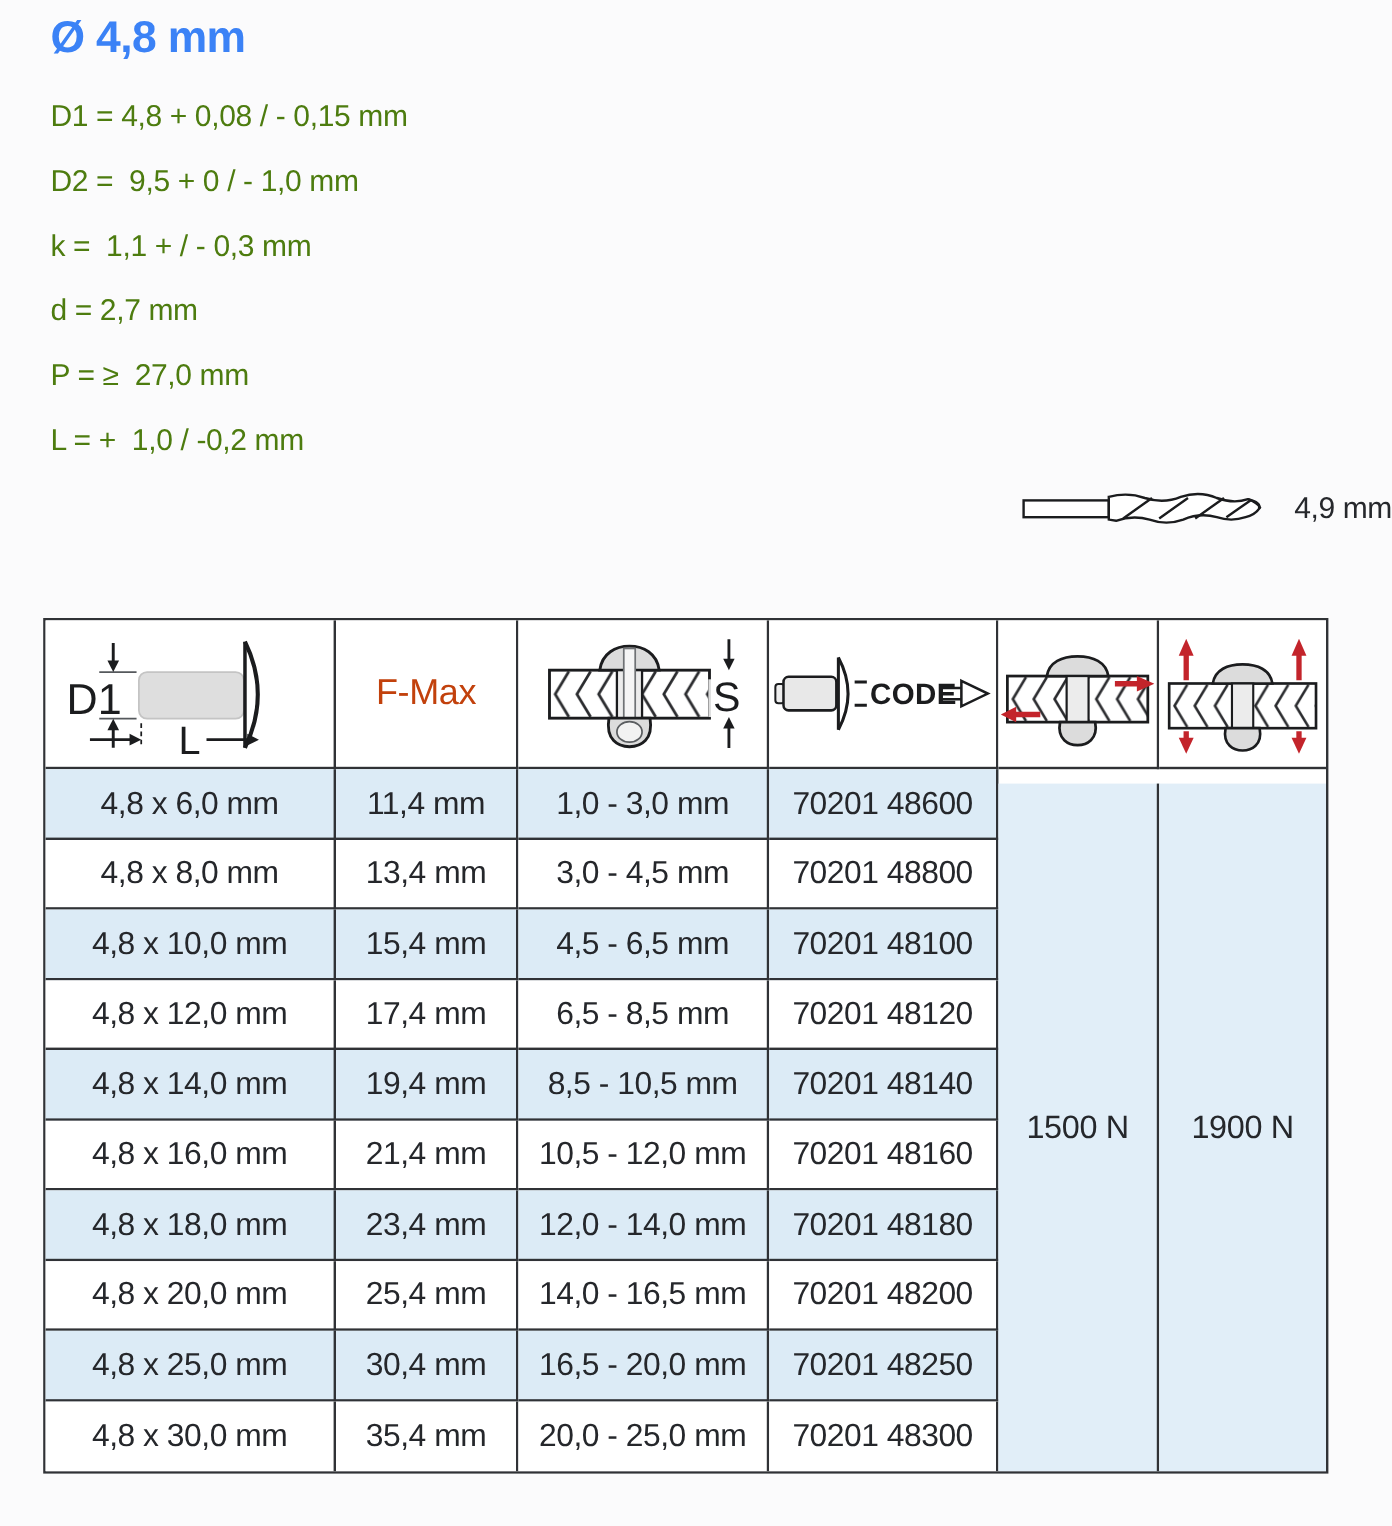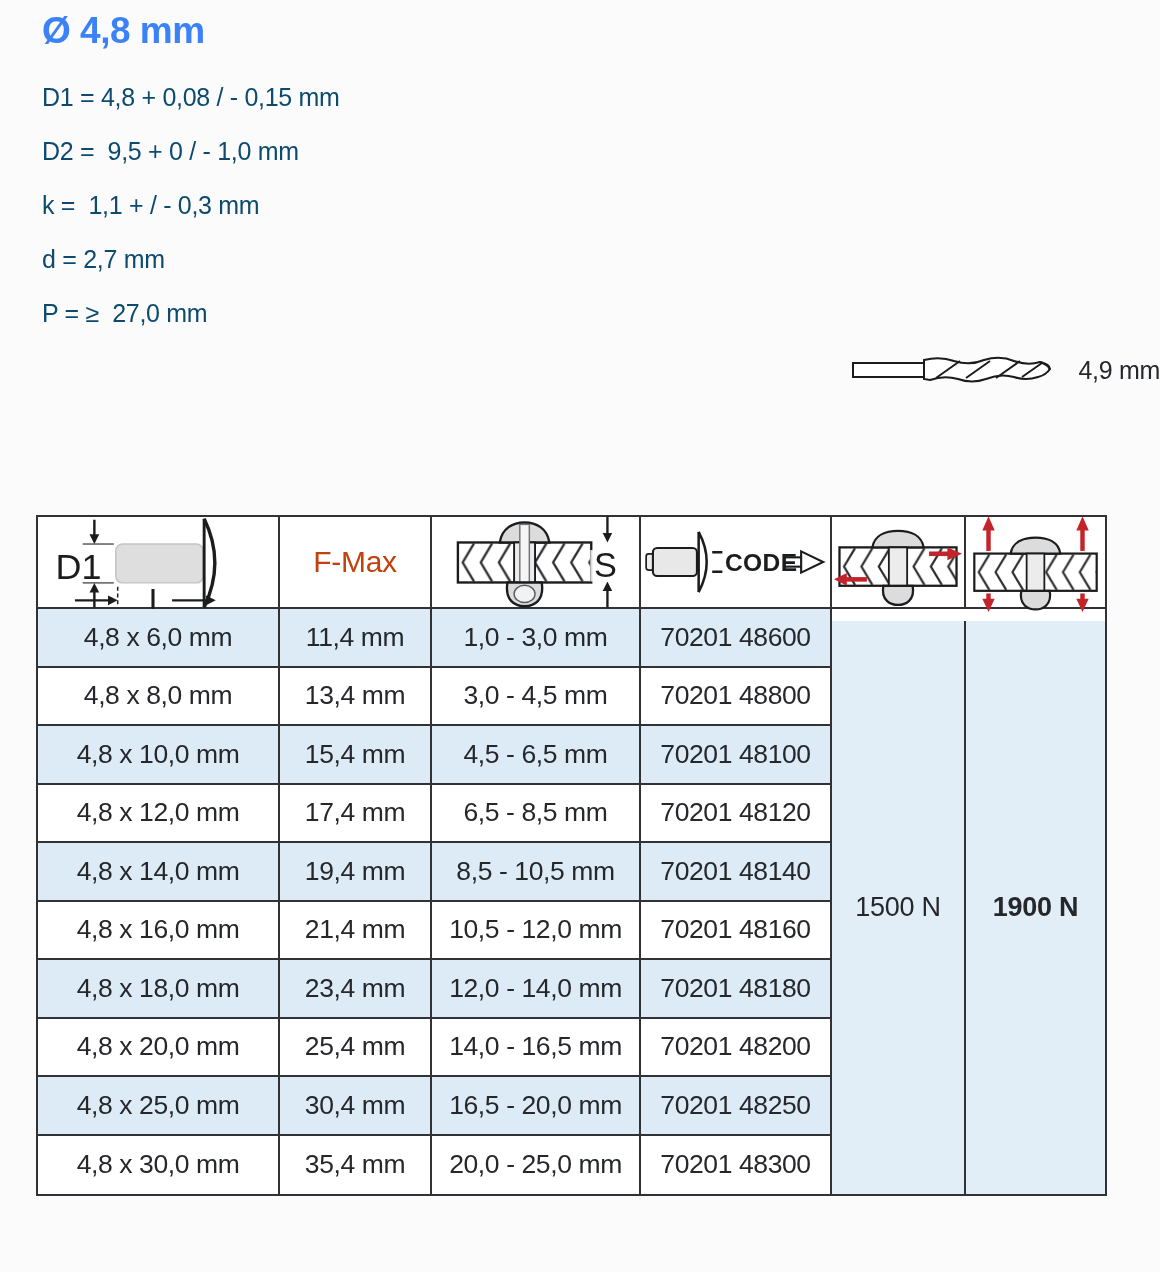--- a/index.html
+++ b/index.html
@@ -7,31 +7,31 @@
     width:1160px;height:1272px;background:#fbfbfc;position:relative;
     font-family:"Liberation Sans", sans-serif;color:#26282c;overflow:hidden;
     box-sizing:border-box;
   }
   
   .head-block{padding:10px 0 0 42px;}
   .page-title{
     font-size:37px;font-weight:bold;letter-spacing:-0.5px;margin:0 0 18px 0;color:#3b82f6;
   }
   .spec-line{
-    font-size:25px;line-height:54px;height:54px;white-space:pre;letter-spacing:-0.3px;color:#0c4a6e;
+    font-size:25px;line-height:54px;height:54px;white-space:pre;letter-spacing:-0.3px;color:#4d7c0f;
   }
   .drill-row{display:flex;align-items:center;height:56px;margin-top:2px;justify-content:flex-end;}
   .drill-row svg{display:block;}
   .drill-label{font-size:25px;margin-left:18px;letter-spacing:-0.3px;}
   
   .rivet-table{
     position:absolute;left:36px;top:515px;width:1067px;
     border:2px solid #303236;background:#ffffff;
   }
-  .thead{display:flex;height:92px;}
+  .thead{display:flex;height:124px;}
   .th{
     box-sizing:border-box;display:flex;align-items:center;justify-content:center;
     border-bottom:2px solid #303236;background:#ffffff;
   }
   .th:not(:last-child){border-right:2px solid #303236;}
   .c1{width:242px;} .c2{width:152px;} .c3{width:209px;} .c4{width:191px;} .c5{width:134px;} .c6{width:139px;}
   .fmax-label{font-size:30px;letter-spacing:-0.3px;color:#c2410c;}
   .tbody{position:relative;height:585px;}
   .trow{display:flex;width:794px;height:58.5px;}
   .td{
@@ -40,35 +40,36 @@
     border-right:2px solid #303236;
   }
   .trow:nth-child(odd) .td{background:#dcebf6;}
   .trow:not(:nth-child(10)) .td{border-bottom:2px solid #303236;}
   .merged{
     position:absolute;top:12px;bottom:0;box-sizing:border-box;
     display:flex;align-items:center;justify-content:center;
     font-size:27px;letter-spacing:-0.3px;background:#e1eef8;color:#25272b;
   }
   .merged-shear{left:794px;width:134px;border-right:2px solid #303236;}
-  .merged-tensile{left:928px;width:139px;font-weight:bold;}
+  .merged-tensile{left:928px;width:139px;}
   svg text{font-family:"Liberation Sans", sans-serif;fill:#1b1c1e;}
 </style>
 </head>
 <body>
 
 <div class="page">
 
   <div class="head-block">
     <div class="page-title">Ø 4,8 mm</div>
     <div class="spec-line">D1 = 4,8 + 0,08 / - 0,15 mm</div>
     <div class="spec-line">D2 =  9,5 + 0 / - 1,0 mm</div>
     <div class="spec-line">k =  1,1 + / - 0,3 mm</div>
     <div class="spec-line">d = 2,7 mm</div>
     <div class="spec-line">P = ≥  27,0 mm</div>
+    <div class="spec-line">L = +  1,0 / -0,2 mm</div>
 
     <div class="drill-row">
       <svg viewBox="0 0 210 34" width="210" height="34">
         <rect x="3" y="10" width="71" height="14" fill="#ffffff" stroke="#1b1c1e" stroke-width="2"></rect>
         <path d="M74,7 Q90,3 104,8 Q120,13 134,7 Q150,2 164,8 Q178,13 190,9 Q198,12 200,16 Q196,22 188,24 Q176,28 164,24 Q150,20 136,26 Q122,31 108,26 Q94,22 80,27 L74,26 Z" fill="#ffffff" stroke="#1b1c1e" stroke-width="2"></path>
         <path d="M86,25 L110,8 M116,25 L140,8 M146,25 L170,8 M172,24 L192,10" stroke="#1b1c1e" stroke-width="2" fill="none"></path>
         <path d="M190,9 C197,11 201,13 199,17" fill="none" stroke="#1b1c1e" stroke-width="2"></path>
       </svg>
       <span class="drill-label">4,9 mm</span>
     </div>

